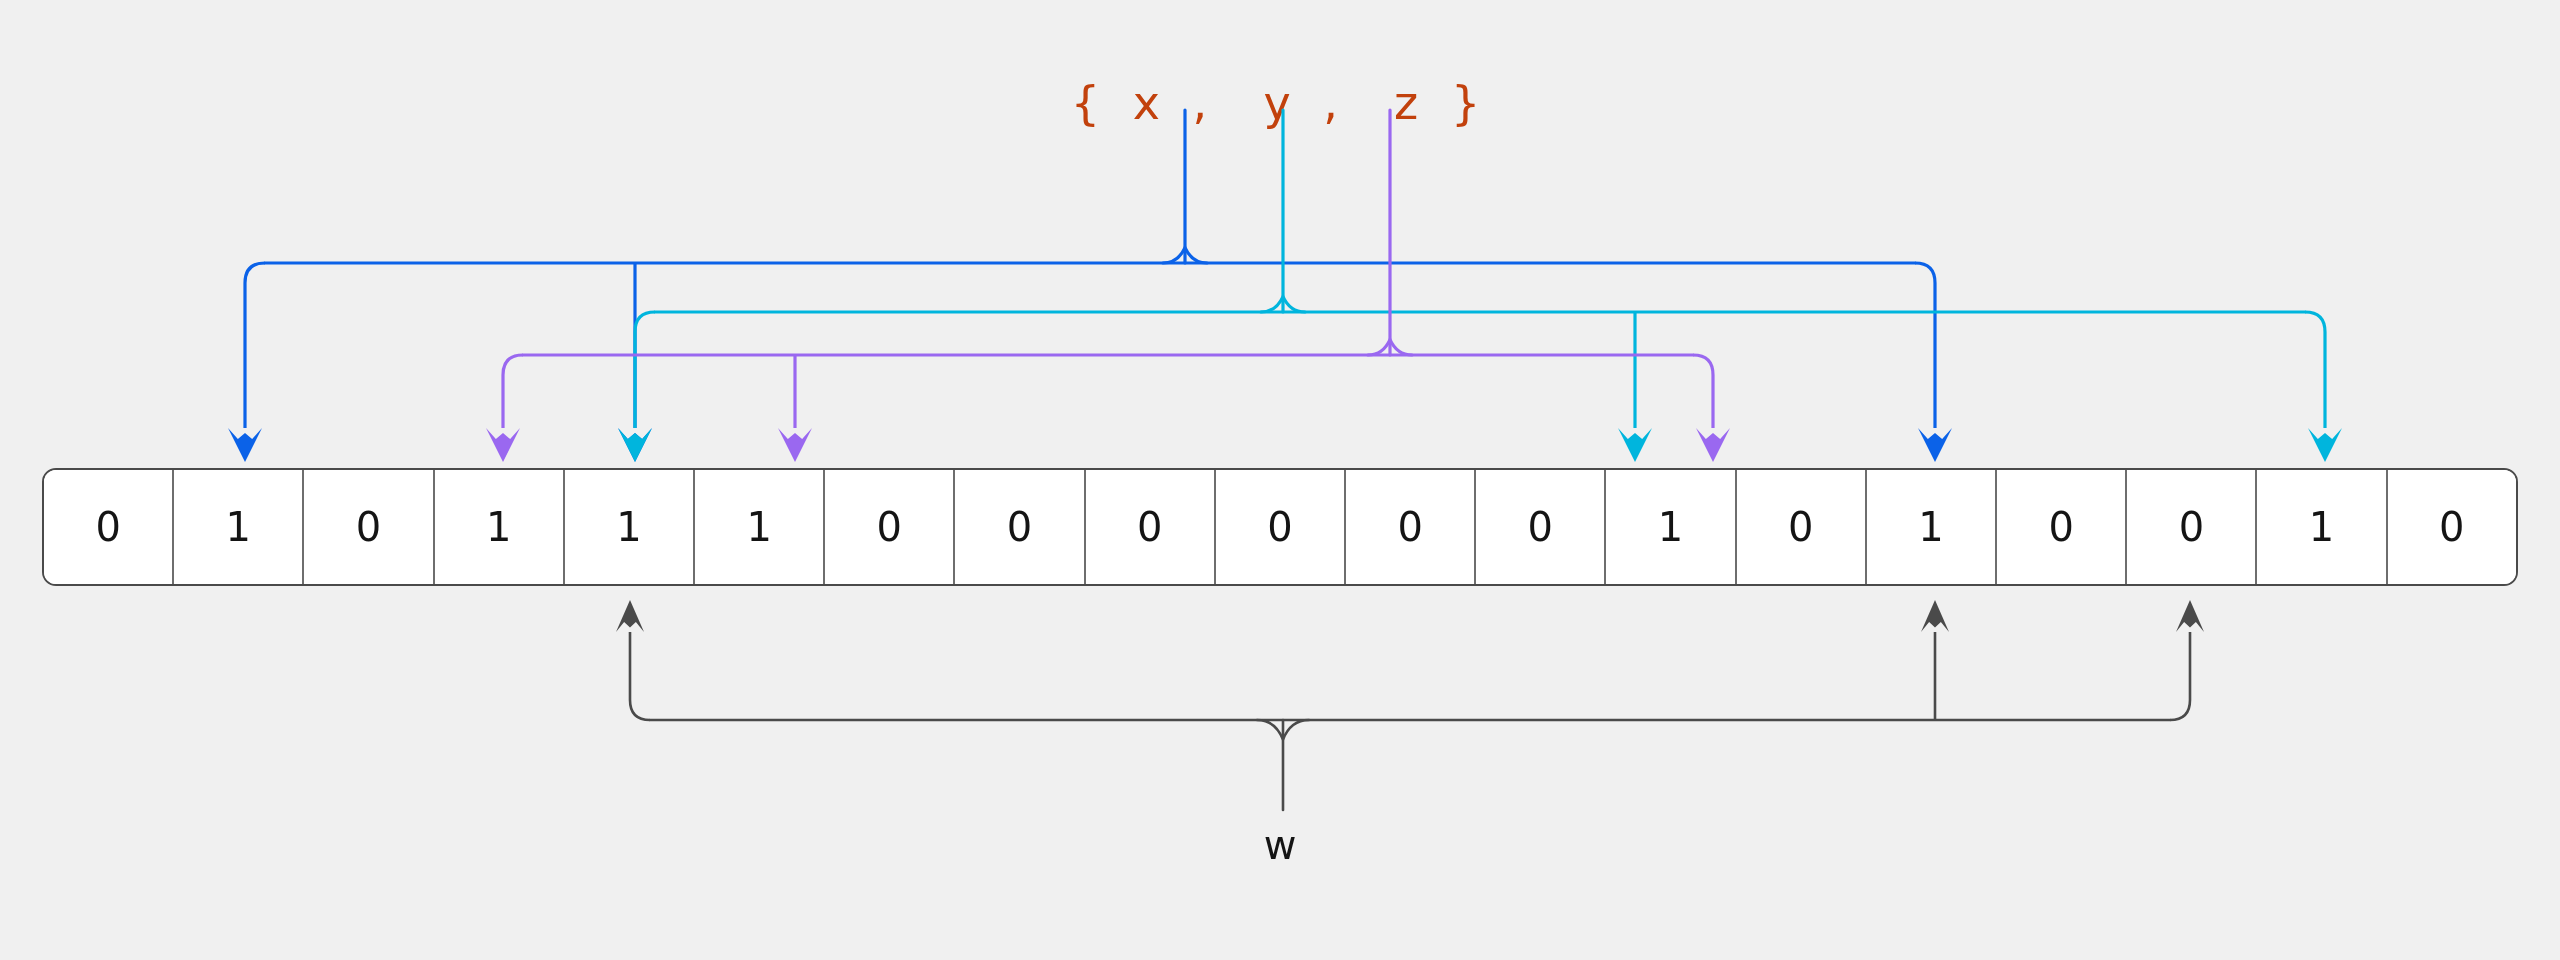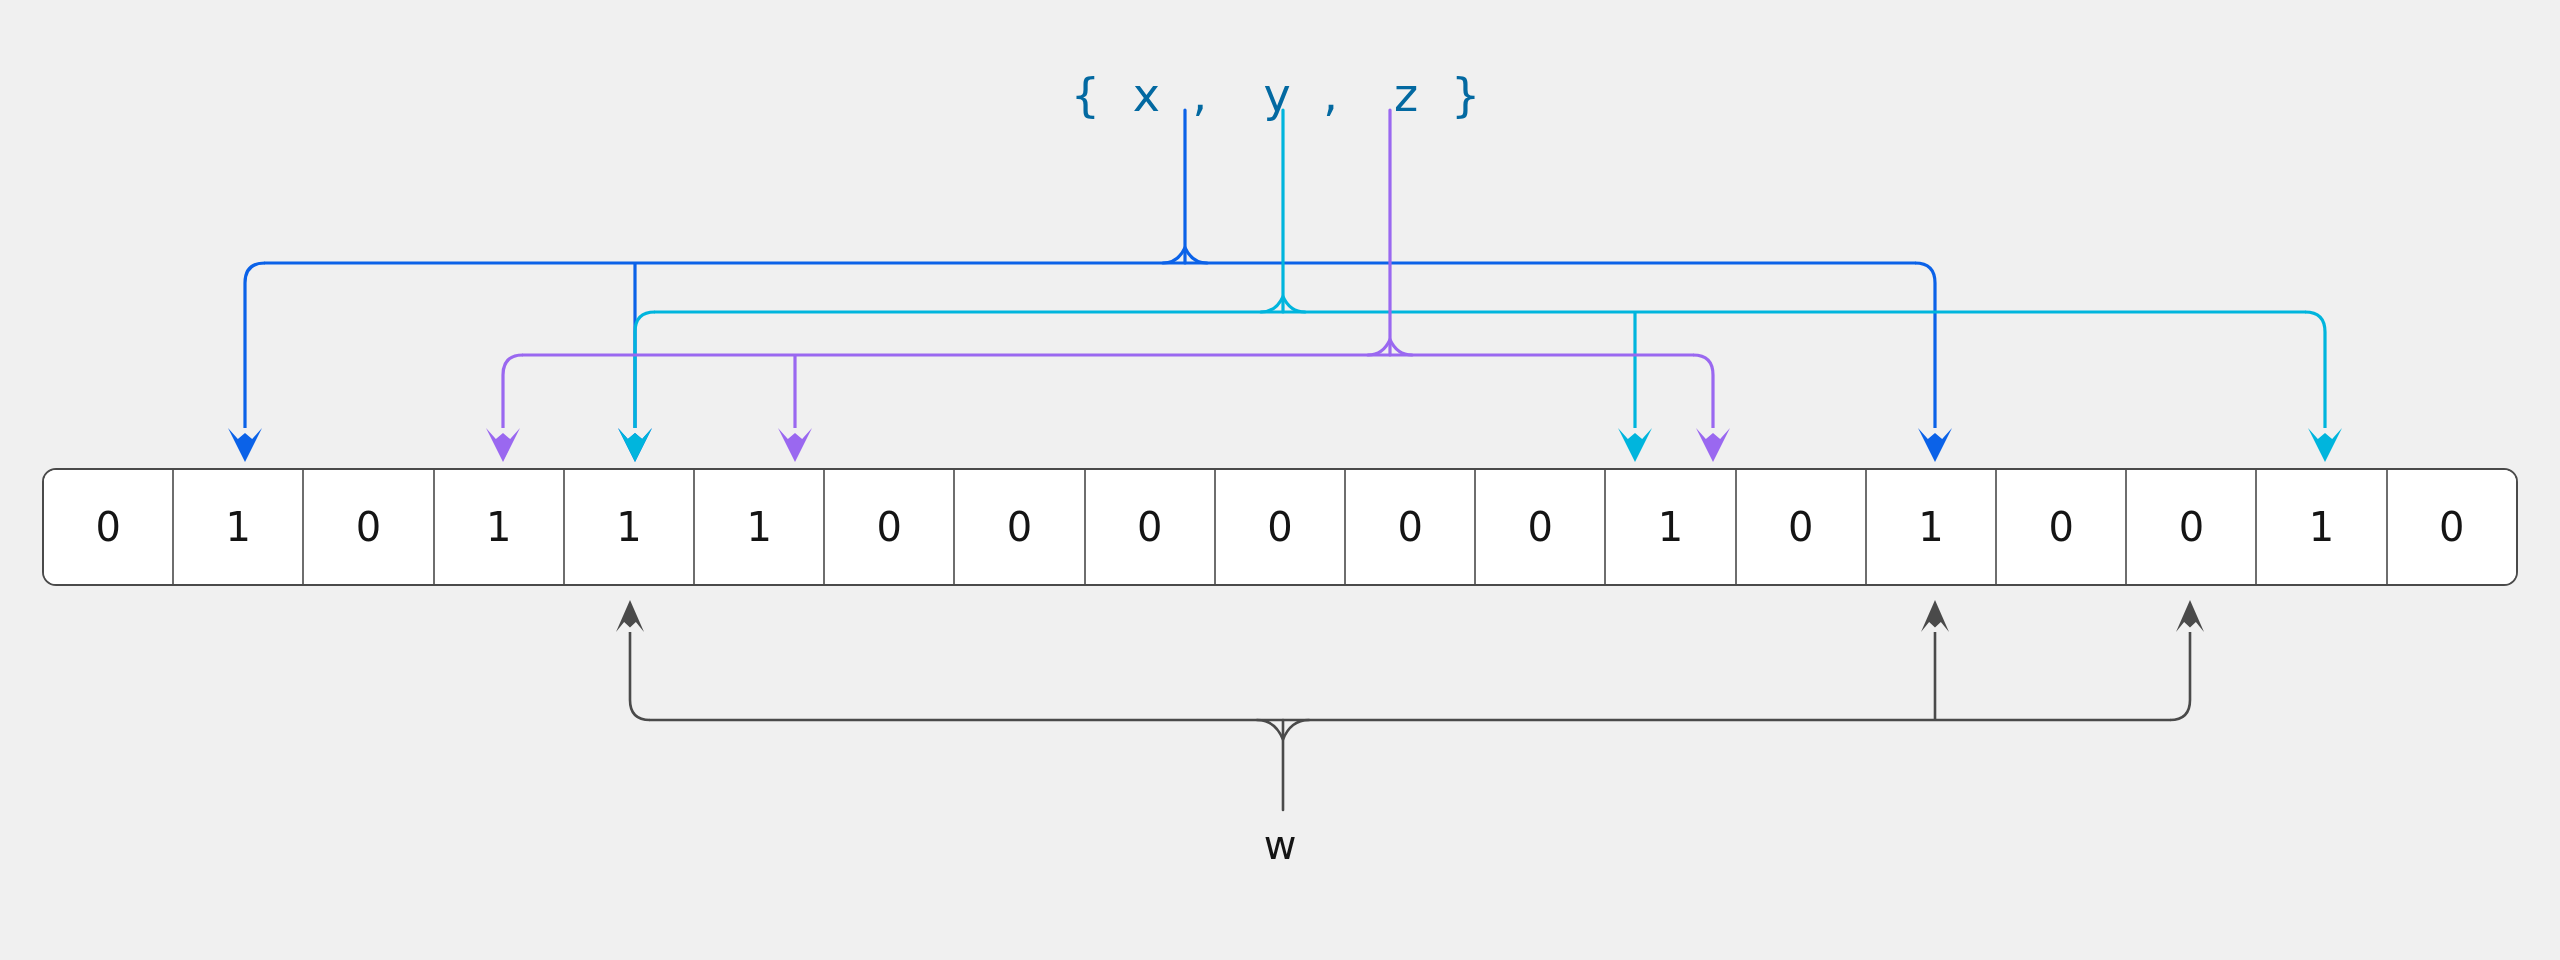--- a/index.html
+++ b/index.html
@@ -23,25 +23,25 @@
     position: absolute;
     left: 0;
     top: 0;
     width: 2560px;
     height: 960px;
     pointer-events: none;
   }
   #top-label {
     position: absolute;
     left: 0;
-    top: 72px;
+    top: 80px;
     width: 2560px;
     text-align: center;
     font-size: 46px;
-    color: #0369a1;
+    color: #c2410c;
     letter-spacing: 9px;
     white-space: pre;
     line-height: 1;
   }
   #bottom-label {
     position: absolute;
     left: 0;
     top: 825px;
     width: 2560px;
     text-align: center;

